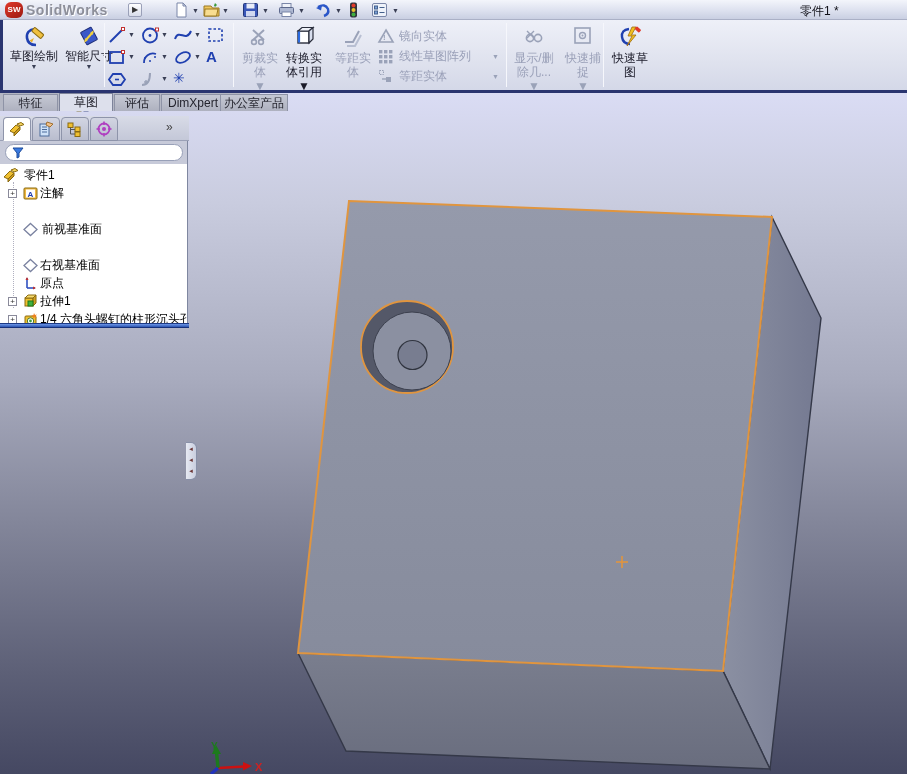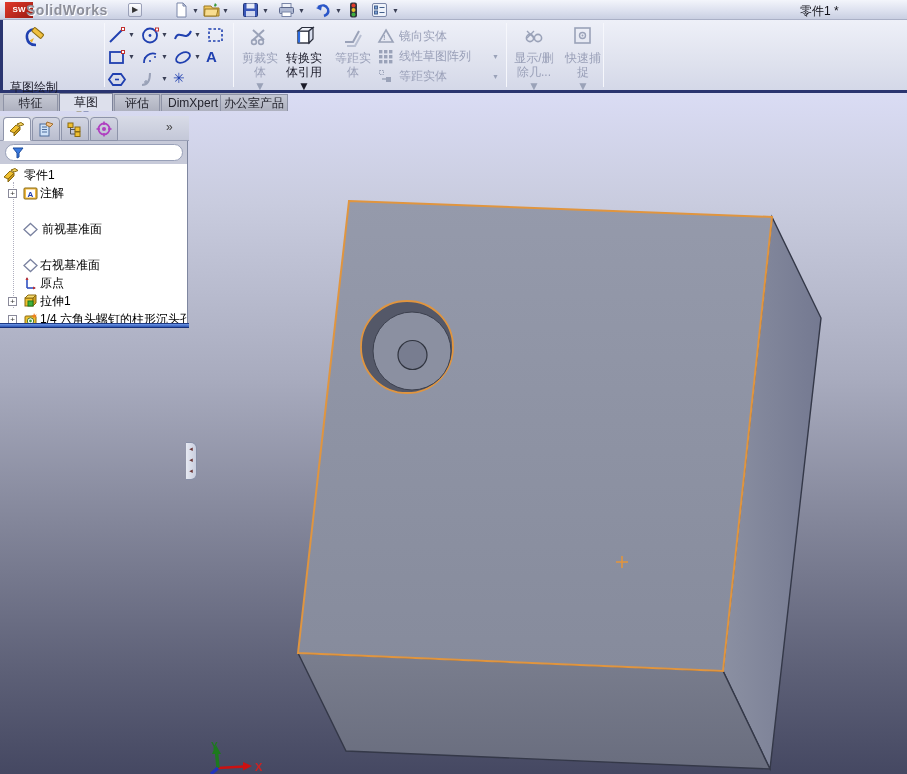--- a/index.html
+++ b/index.html
@@ -5,38 +5,38 @@
   * { margin:0; padding:0; box-sizing:border-box; }
   html,body { width:907px; height:774px; overflow:hidden; }
   body { font-family:"Liberation Sans","DejaVu Sans",sans-serif; font-size:12px; color:#1a1a28; }
   .abs { position:absolute; }
   .screen { position:relative; width:907px; height:774px; background:#dfe2ee; overflow:hidden; }
 
   
   .titlebar { left:0; top:0; width:907px; height:20px;
     background:linear-gradient(180deg,#f3f5fb 0%,#dde1ef 55%,#c9cfe2 100%);
     border-bottom:1px solid #aab0c6; }
-  .sw-logo { left:5px; top:2px; width:28px; height:16px; background:linear-gradient(145deg,#e0392b,#9c1a12);
-    border-radius:0; color:#fff; font-size:8px; font-weight:bold; text-align:center; line-height:16px; }
+  .sw-logo { left:5px; top:2px; width:18px; height:16px; background:linear-gradient(145deg,#e0392b,#9c1a12);
+    border-radius:6px; color:#fff; font-size:8px; font-weight:bold; text-align:center; line-height:16px; }
   .app-name { left:26px; top:2px; font-size:14px; font-weight:bold; color:#8d8f9a;
     text-shadow:1px 1px 0 #ffffff; letter-spacing:0.5px; }
   .flyout-btn { left:128px; top:3px; width:14px; height:14px; border:1px solid #9aa0b8; border-radius:2px;
     background:linear-gradient(#fff,#d8dcea); font-size:8px; color:#333; text-align:center; line-height:12px; }
   .qa-icon { top:2px; width:17px; height:16px; }
   .dd { color:#3a3f55; font-size:7px; top:7px; }
   .doc-title { left:800px; top:3px; font-size:12px; color:#101018; }
 
   
   .ribbon { left:0; top:20px; width:907px; height:73px;
     background:linear-gradient(180deg,#eef0f8 0%,#dfe2ee 60%,#d4d8e8 100%);
     border-bottom:3px solid #2a3570; }
   .ribbon-edge { left:0; top:0; width:3px; height:70px; background:#2a3570; }
   .bigbtn { top:3px; width:54px; height:66px; text-align:center; border-radius:3px; }
   .bigbtn .bicon { margin:2px auto 0; width:26px; height:24px; position:relative; }
-  .bigbtn .blabel { font-size:12px; line-height:14px;margin-top:31px; }
+  .bigbtn .blabel { font-size:12px; line-height:14px; }
   .bigbtn .bdd { font-size:7px; color:#3a3f55; line-height:7px; }
   .vsep { top:3px; width:1px; height:64px; background:#b6bacd; border-right:1px solid #f6f7fc; }
   .tool { width:20px; height:19px; }
   .tool svg { display:block; }
   .tooldd { font-size:7px; color:#3a3f55; }
   .gray-label { color:#9aa0b8; }
   .medbtn { top:6px; width:46px; height:62px; text-align:center; }
   .medbtn .blabel { font-size:12px; line-height:14px; }
   .rowbtn { height:17px; display:flex; align-items:center; gap:5px; }
   .rowbtn .rlabel { font-size:12px; color:#9aa0b8; white-space:nowrap; }
@@ -243,20 +243,32 @@
       <div class="bicon">
         <svg width="26" height="24" viewBox="0 0 26 24">
             <path d="M14 4 q-9 1 -8 9 q1 7 9 7" fill="none" stroke="#2040b0" stroke-width="2.6"></path>
             <rect x="12" y="3" width="12" height="5" rx="1" transform="rotate(40 14 5)" fill="#f0c040" stroke="#8a6a10"></rect>
             <polygon points="8.5,15.5 13,13 11,17.5" fill="#e8b028"></polygon>
           </svg>
       </div>
       <div class="blabel">草图绘制</div>
       <div class="bdd">▼</div>
     </div>
+    <div class="bigbtn abs" style="left:62px">
+      <div class="bicon">
+        <svg width="26" height="24" viewBox="0 0 26 24">
+            <rect x="7" y="4" width="12" height="14" rx="1" transform="rotate(-28 13 11)" fill="#3a57c8" stroke="#1c2c78"></rect>
+            <path d="M9 16 L17 7" stroke="#f0d040" stroke-width="2"></path>
+            <polygon points="8,18 12,15 9.5,13" fill="#f0d040"></polygon>
+            <polygon points="18,5 14,8 16.5,10" fill="#f0d040"></polygon>
+          </svg>
+      </div>
+      <div class="blabel">智能尺寸</div>
+      <div class="bdd">▼</div>
+    </div>
 
     <div class="vsep abs" style="left:104px"></div>
 
     <div class="tool abs" style="left:107px;top:6px">
         <svg width="20" height="19" viewBox="0 0 20 19">
           <line x1="3" y1="16" x2="16" y2="3" stroke="#2040b0" stroke-width="2"></line>
           <rect x="14.5" y="1.5" width="3" height="3" fill="#fff" stroke="#c03030"></rect>
         </svg>
       </div>
     <span class="tooldd abs" style="left:128px;top:11px">▼</span>
@@ -398,20 +410,28 @@
           <rect x="4" y="2" width="15" height="15" fill="none" stroke="#9aa2b8" stroke-width="1.6"></rect>
           <circle cx="11.5" cy="9.5" r="3" fill="none" stroke="#9aa2b8" stroke-width="1.4"></circle>
           <circle cx="11.5" cy="9.5" r="1" fill="#9aa2b8"></circle>
         </svg>
       <div class="blabel gray-label">快速捕捉</div>
       <div class="bdd" style="color:#9aa2b8">▼</div>
     </div>
 
     <div class="vsep abs" style="left:603px"></div>
 
+    <div class="medbtn abs" style="left:607px">
+      <svg width="26" height="22" viewBox="0 0 26 22">
+          <path d="M12 3 q-8 1 -7 8 q1 7 8 7" fill="none" stroke="#2040b0" stroke-width="2.4"></path>
+          <polygon points="15,1 11,10 15,10 10,20 19,9 14.5,9 19,1" fill="#f0c020" stroke="#a06a10" stroke-width="0.8"></polygon>
+          <rect x="18" y="1" width="6" height="3.6" rx="1" transform="rotate(40 20 3)" fill="#e03a2a"></rect>
+        </svg>
+      <div class="blabel">快速草图</div>
+    </div>
   </div>
 
   <div class="tabstrip abs">
     <div class="ctab abs" style="left:3px;width:55px">特征</div>
     <div class="ctab active abs" style="left:59px;width:54px">草图</div>
     <div class="ctab abs" style="left:114px;width:46px">评估</div>
     <div class="ctab abs" style="left:161px;width:64px">DimXpert</div>
     <div class="ctab abs" style="left:220px;width:68px">办公室产品</div>
   </div>
 

